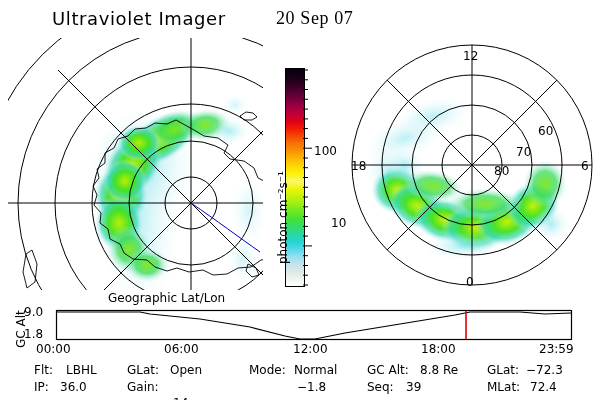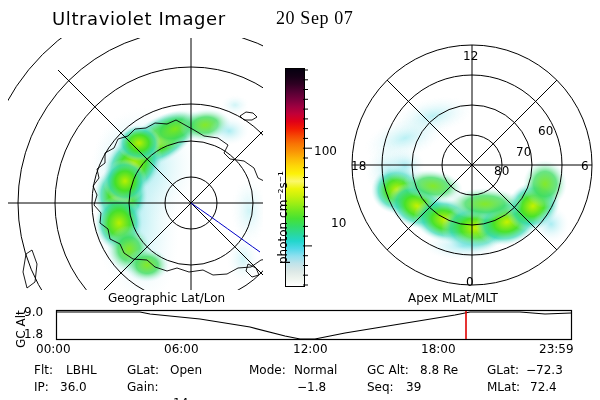--- a/index.html
+++ b/index.html
@@ -211,21 +211,20 @@
       <text x="6" y="132" class="lbl" font-size="13">18</text>
       <text x="236" y="132" class="lbl" font-size="13">6</text>
       <text x="121" y="248" class="lbl" font-size="13">0</text>
       <text x="193" y="97" class="lbl" font-size="13">60</text>
       <text x="171" y="118" class="lbl" font-size="13">70</text>
       <text x="149" y="137" class="lbl" font-size="13">80</text>
     </svg>
   </div>
 
   <div class="abs lbl" style="left:68px;top:291px;margin-left:40px;">Geographic Lat/Lon</div>
-  <div class="abs lbl" style="left:408px;top:291px;">Apex MLat/MLT</div>
 
   <div class="abs" style="left:0px;top:300px;width:600px;height:55px;">
     <div class="abs lbl rot" style="left:14px;top:48px;">GC Alt</div>
     <div class="abs lbl" style="left:24px;top:5px;">9.0</div>
     <div class="abs lbl" style="left:24px;top:27px;">1.8</div>
 
     <svg class="abs" style="left:0px;top:0px;" width="600" height="44">
       <rect class="frame" x="56.5" y="10.5" width="515" height="29"></rect>
       <path class="orbit" d="M57,12 L140,12 L150,14 L200,19 L250,27 L285,36 L300,39
                              L315,39 L345,33 L400,24 L455,15 L470,12 L520,12 L545,14 L571,13"></path>

